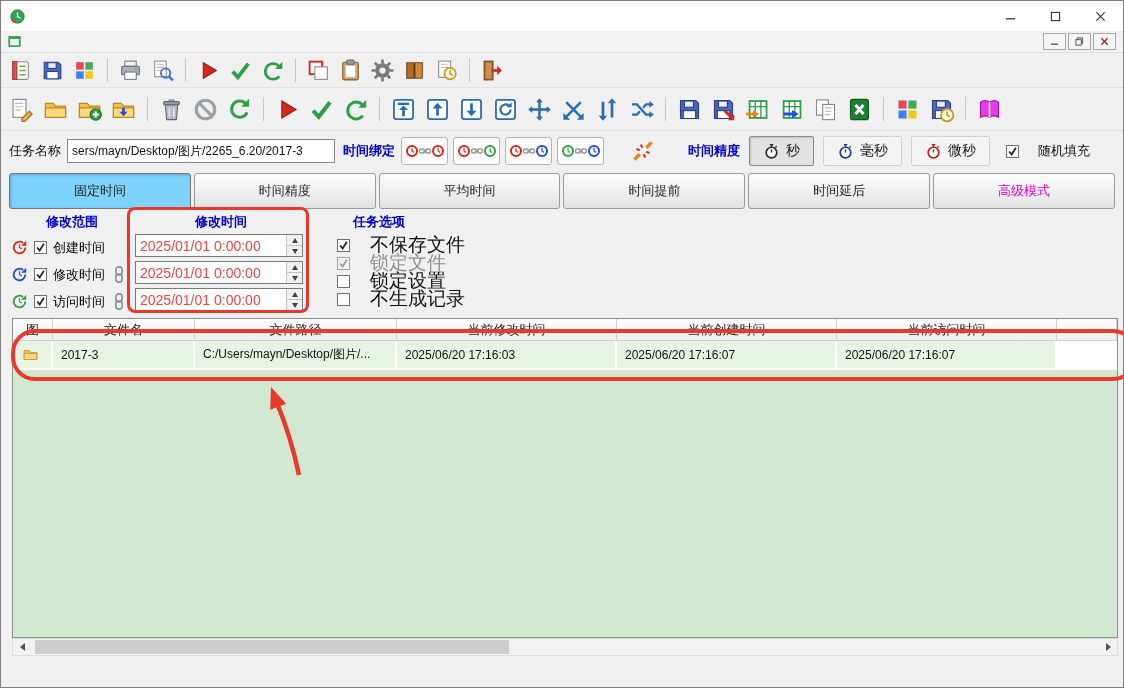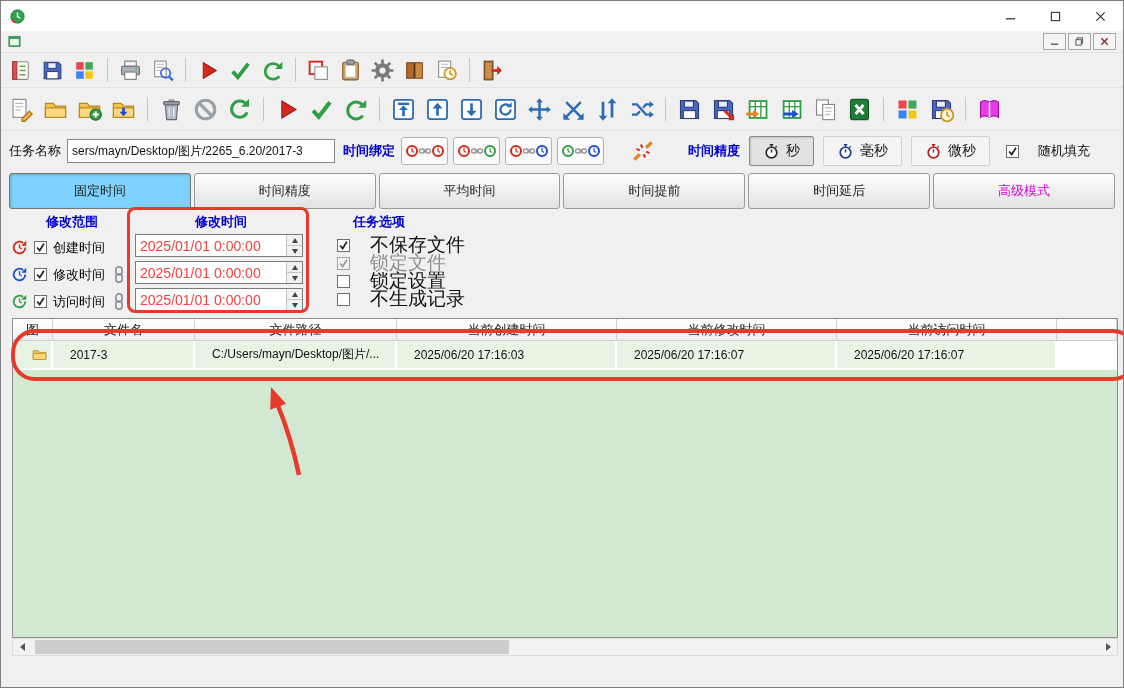--- a/index.html
+++ b/index.html
@@ -82,21 +82,21 @@
 .opt-row{display:flex;align-items:center;gap:20px;height:18px;font-size:19px;color:#111}
 .opt-row.disabled{color:#8f8f8f}
 .opt-row.disabled .cb{border-color:#a2a2a2;background:#f2f2f2}
 
 
 .tablearea{position:absolute;left:11px;top:317px;width:1106px;height:320px;border:1px solid #8d8d8d;background:var(--table-green,#d3e8d1);display:flex;flex-direction:column}
 .thead{display:grid;grid-template-columns:40px 142px 202px 220px 220px 220px 1fr;height:22px;background:linear-gradient(#ffffff,#efefef);border-bottom:1px solid #cfcfcf;flex:none}
 .th{font-size:13px;color:#222;display:flex;align-items:center;justify-content:center;border-right:1px solid #d2d2d2;overflow:hidden;white-space:nowrap}
 .tbody{flex:1;position:relative}
 .trow{display:grid;grid-template-columns:40px 142px 202px 220px 220px 220px 1fr;height:29px}
-.td{font-size:12px;color:#111;display:flex;align-items:center;padding-left:17px;background:var(--row-green,#e7f4e4);border-right:2px solid #fff;border-bottom:2px solid #fff;white-space:nowrap;overflow:hidden}
+.td{font-size:12px;color:#111;display:flex;align-items:center;padding-left:8px;background:var(--row-green,#e7f4e4);border-right:2px solid #fff;border-bottom:2px solid #fff;white-space:nowrap;overflow:hidden}
 .td.blank{background:#fff}
 .foldericon{width:19px;height:17px}
 .foldericon svg{width:100%;height:100%}
 
 
 .hscroll{position:absolute;left:11px;top:637px;width:1106px;height:18px;background:#f2f2f2;border:1px solid #dcdcdc;display:flex;align-items:stretch}
 .sb-btn{width:18px;display:flex;align-items:center;justify-content:center;background:#f2f2f2;border:0;padding:0;flex:none}
 .sb-track{flex:1;position:relative}
 .sb-thumb{position:absolute;left:4px;top:1px;bottom:1px;width:474px;background:#cdcdcd}
 .tri-l{width:0;height:0;border-top:4px solid transparent;border-bottom:4px solid transparent;border-right:5px solid #555}
@@ -703,22 +703,22 @@
           </label>
         </div>
     </div>
   </div>
 
   <div class="tablearea">
     <div class="thead" id="thead">
         <div class="th">图</div>
         <div class="th">文件名</div>
         <div class="th">文件路径</div>
+        <div class="th">当前修改时间</div>
         <div class="th">当前创建时间</div>
-        <div class="th">当前修改时间</div>
         <div class="th">当前访问时间</div>
         <div class="th"></div>
       </div>
     <div class="tbody" id="tbody">
         <div class="trow">
           <div class="td">
             <span class="foldericon">
               <svg viewBox="0 0 24 24">
                 <path d="M3 6.5h7l2 2.5h9V19H3z" fill="#f5c14b" stroke="#b98a1d"></path>
                 <path d="M3 10.5h18V19H3z" fill="#fbd87d" stroke="#b98a1d"></path>

